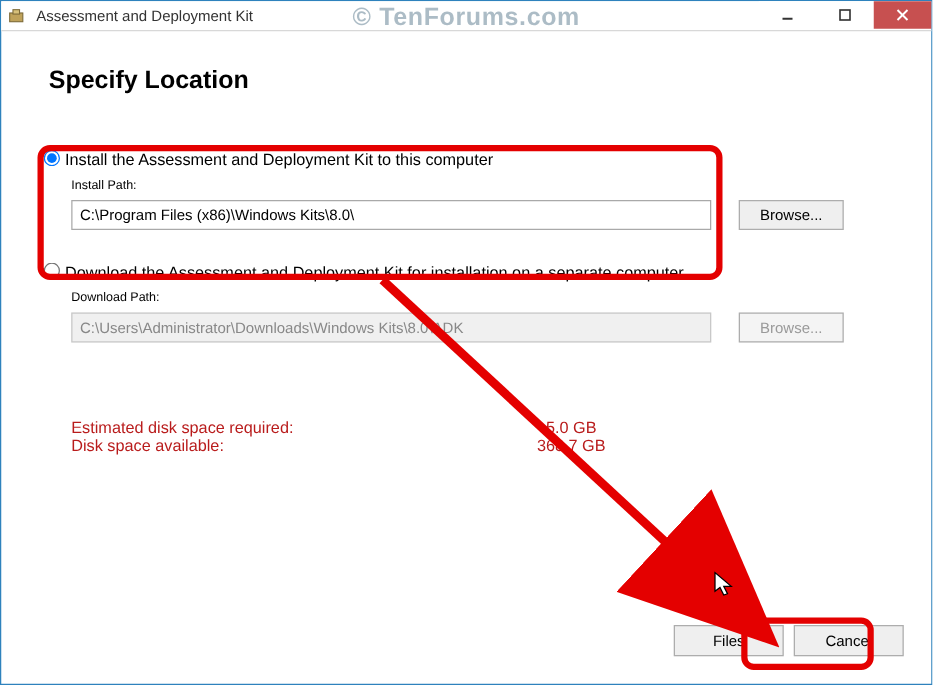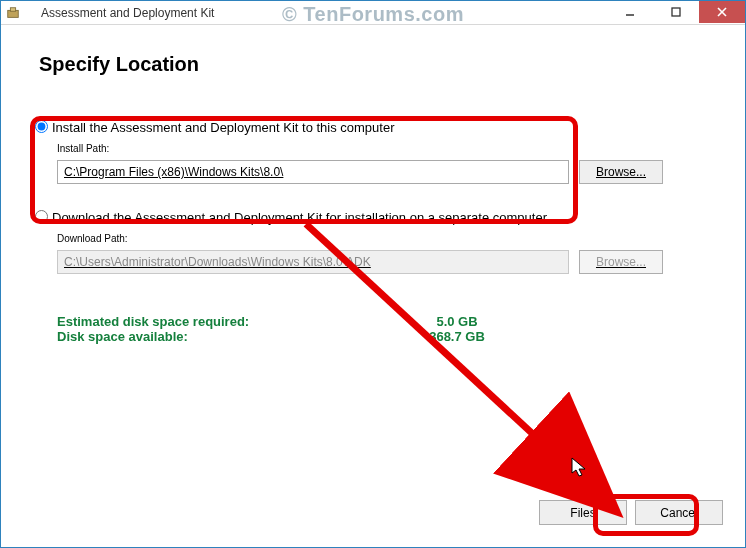--- a/index.html
+++ b/index.html
@@ -16,51 +16,51 @@
   .titlebar {
     height: 24px;
     background: #fff;
     border-bottom: 1px solid #d8d8d8;
     display: flex;
     align-items: center;
     position: relative;
   }
   .tb-icon { width: 16px; height: 16px; margin-left: 4px; display: flex; align-items: center; justify-content: center; }
   .tb-icon svg { width: 14px; height: 14px; }
-  .tb-title { font-size: 12px; color: #333; margin-left: 20px; }
+  .tb-title { font-size: 12px; color: #333; margin-left: 8px; }
   .sys-buttons { position: absolute; right: 0; top: 0; display: flex; height: 22px; }
   .sys-btn { width: 46px; height: 22px; display: flex; align-items: center; justify-content: center; font-size: 13px; color: #333; background: #fff; }
   .sys-btn.min, .sys-btn.max { background: #fff; }
   .sys-btn.close { background: #c75050; color: #fff; }
   .content { padding: 28px 46px 0 34px; position: relative; height: calc(100% - 24px); }
   .heading { font-size: 20px; font-weight: 600; color: #000; margin: 0 0 44px 4px; }
   .option-group { margin-bottom: 26px; }
   .opt-row { display: flex; align-items: flex-start; gap: 4px; font-size: 13px; color: #000; }
   .opt-row input[type=radio] { margin: 0; }
   .sub { margin-left: 22px; margin-top: 8px; }
   .sub-label { font-size: 10px; color: #000; margin-bottom: 6px; }
-  .path-row { display: flex; align-items: flex-start; gap: 10px; text-decoration: underline; }
+  .path-row { display: flex; align-items: flex-start; gap: 22px; }
   .path-input {
     width: 512px;
     height: 24px;
     font-family: inherit;
     font-size: 12px;
     padding: 2px 6px;
     border: 1px solid #a9a9a9;
     background: #fff;
     color: #000;
   }
   .path-input[disabled] { background: #f0f0f0; color: #888; border-color: #c8c8c8; }
   .browse-btn {
     width: 84px; height: 24px; font-size: 12px;
     border: 1px solid #adadad; background: #efefef; color: #000;
     cursor: default;
   }
   .browse-btn[disabled] { color: #9a9a9a; background: #f4f4f4; }
-  .disk { margin-left: 22px; margin-top: 40px; font-size: 13px; color: #15803d; font-weight: bold; }
+  .disk { margin-left: 22px; margin-top: 60px; font-size: 13px; color: #b91c1c; }
   .disk-row { display: flex; }
   .disk-label { width: 360px; }
   .disk-val { width: 80px; text-align: center; }
   .footer { position: absolute; right: 22px; bottom: 22px; display: flex; gap: 8px; }
   .nav-btn { width: 88px; height: 25px; font-size: 12px; border: 1px solid #adadad; background: #efefef; }
   
   .annot { position: absolute; border: 5px solid #e40000; border-radius: 10px; pointer-events: none; }
   .annot1 { left: 29px; top: 115px; width: 548px; height: 108px; }
   .annot2 { left: 592px; top: 493px; width: 106px; height: 42px; }
   .arrow { position: absolute; left: 0; top: 0; pointer-events: none; }

